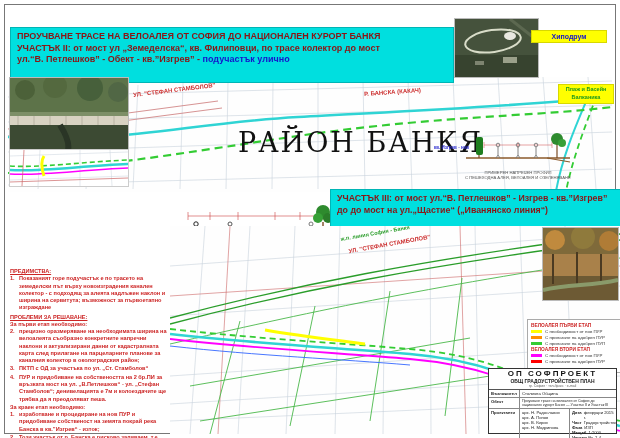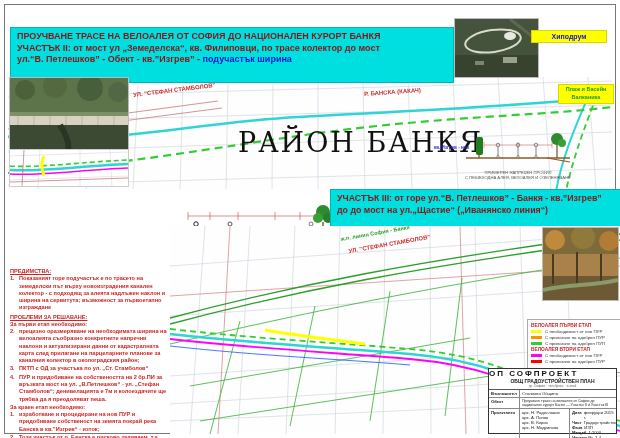--- a/index.html
+++ b/index.html
@@ -53,21 +53,21 @@
               box-shadow:0 0 0 1px #aaa;padding:2px 3px;font-size:4.4px;color:#333;}
   .legend-box .lt{color:#cc2525;font-weight:bold;font-size:4.8px;margin:1px 0;}
   .lrow{display:flex;align-items:center;margin:1px 0;}
   .sw{width:11px;height:2.5px;margin-right:3px;flex:none;}
   .sw-yellow{background:#ffff00;} .sw-orange{background:#ff9000;}
   .sw-green{background:#33cc33;}  .sw-magenta{background:#ff00ff;} .sw-red{background:#ff0000;}
 
   
   .tblock{left:488px;top:368px;width:127px;height:64px;background:#fff;border:1px solid #333;
           font-size:4.2px;color:#222;}
-  .tblock .company{font-size:8px;font-weight:bold;letter-spacing:2px;color:#111;}
+  .tblock .company{font-size:8px;font-weight:bold;letter-spacing:2px;text-align:center;color:#111;}
   .tblock .plan{font-size:5px;font-weight:bold;text-align:center;}
   .tblock .addr{font-size:3.5px;color:#666;text-align:center;border-bottom:1px solid #555;padding-bottom:1px;}
   .trow{display:flex;border-bottom:1px solid #888;}
   .tcell-l{width:26px;flex:none;border-right:1px solid #888;padding:1px 2px;font-weight:bold;}
   .tcell-v{flex:1;padding:1px 2px;border-right:1px solid #888;}
   .tcell-m{width:42px;flex:none;padding:1px 2px;}
   .mrow{display:flex;} .mrow .ml{font-weight:bold;margin-right:2px;}
 </style>
 </head>
 <body>
@@ -110,21 +110,21 @@
       <path d="M592,10 C580,42 566,76 558,114" stroke="#33cc33" stroke-width="1.8" stroke-dasharray="6 4" fill="none"></path>
     </svg>
     <div class="abs map-label-red" style="left:125px;top:10px;transform:rotate(-7deg);">УЛ. "СТЕФАН СТАМБОЛОВ"</div>
     <div class="abs map-label-red" style="left:356px;top:12px;transform:rotate(-4deg);">Р. БАНСКА (КАКАЧ)</div>
     <div class="abs district-title" style="left:230px;top:50px;">РАЙОН БАНКЯ</div>
   </div>
 
   <div class="abs cyanbox titlebox">
     <div>ПРОУЧВАНЕ ТРАСЕ НА ВЕЛОАЛЕЯ   ОТ  СОФИЯ   ДО НАЦИОНАЛЕН  КУРОРТ  БАНКЯ</div>
     <div>УЧАСТЪК II: от мост ул „Земеделска“, кв. Филиповци,   по трасе колектор до мост</div>
-    <div><span>ул.“В. Петлешков” - Обект - кв.”Изгрев” - </span><span class="blue">подучастък ширина</span></div>
+    <div><span>ул.“В. Петлешков” - Обект - кв.”Изгрев” - </span><span class="blue">подучастък улично</span></div>
   </div>
 
   <div class="abs photo hippo-photo">
     <svg width="83" height="58" viewBox="0 0 83 58">
       <rect width="83" height="58" fill="#45523c"></rect>
       <rect y="36" width="83" height="22" fill="#37432f"></rect>
       <ellipse cx="38" cy="22" rx="28" ry="11" fill="none" stroke="#d8dcc8" stroke-width="2" transform="rotate(-8 38 22)"></ellipse>
       <ellipse cx="55" cy="17" rx="6" ry="4" fill="#e8e8e0"></ellipse>
       <rect x="48" y="38" width="14" height="6" fill="#9aa08a"></rect>
       <rect x="20" y="42" width="9" height="4" fill="#7d8470"></rect>
@@ -271,21 +271,21 @@
           <circle cx="100" cy="12" r="4" fill="#37a037"></circle>
       </g>
       <path d="M85,27 L108,31" stroke="#8b5a2b" stroke-width="1.2" fill="none"></path>
     </svg>
     <div class="cross2-caption pre">ПРИМЕРЕН НАПРЕЧЕН ПРОФИЛ
 С ПЕШЕХОДНА АЛЕЯ, ВЕЛОАЛЕЯ И ОЗЕЛЕНЯВАНЕ</div>
   </div>
   <div class="abs kv-label">кв. Изгрев - нов</div>
 
   <div class="abs cyanbox sec3box">
-    <div>УЧАСТЪК III: от горе ул.“В. Петлешков” - Банкя - кв.”Изгрев”</div>
+    <div>УЧАСТЪК III: от мост ул.“В. Петлешков” - Изгрев - кв.”Изгрев”</div>
     <div>до до мост на ул.„Щастие“ („Иванянско линия“)</div>
   </div>
 
   <div class="abs lower-map">
     <svg width="450" height="208" viewBox="0 0 450 208">
       <g stroke="#c8d2dc" stroke-width="0.6" fill="none">
         <path d="M0,40 L450,8"></path>
           <path d="M0,150 L450,120"></path>
           <path d="M0,195 L450,175"></path>
         <path d="M35,0 L20,208"></path>

